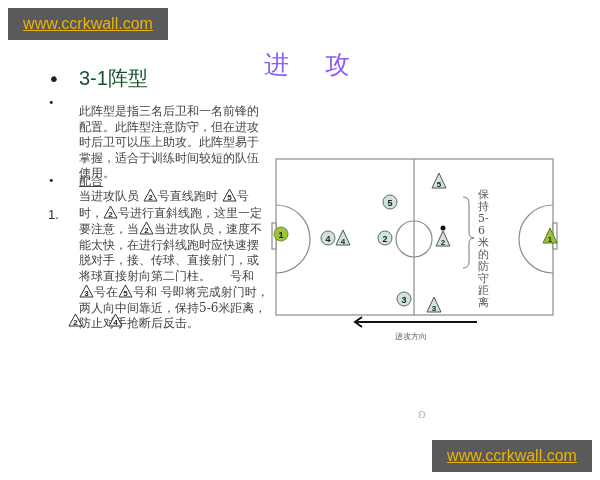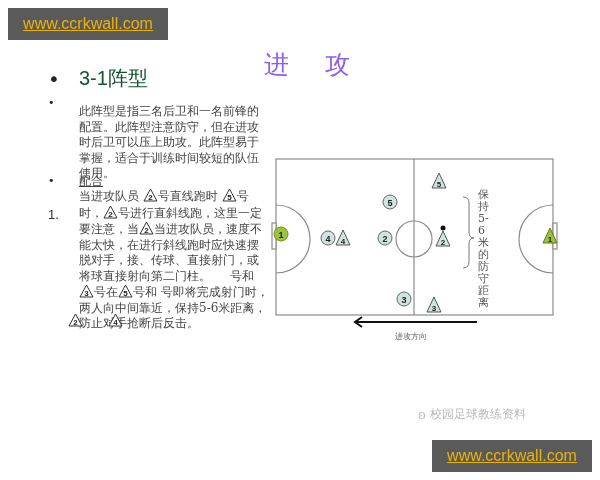--- a/index.html
+++ b/index.html
@@ -163,16 +163,15 @@
     <polygon points="550,228 557,243 543,243" fill="#9cc43a" stroke="#5b7a1c" stroke-width="1"></polygon>
     <text x="550" y="242" font-size="8" text-anchor="middle" font-family="Liberation Sans, sans-serif" font-weight="bold" fill="#222">1</text>
   </g>
 </svg>
 
 <div class="vert-label">保持5-6米的防守距离</div>
 <div class="arrow-label">进攻方向</div>
 
 <div class="source">
   <span style="font-size:13px;color:#c0c0c0;">ʚ</span>
-  <span>校园足球教练资料</span>
 </div>
 
 <div class="watermark wm-bottom">www.ccrkwall.com</div>
 
 </body></html>

